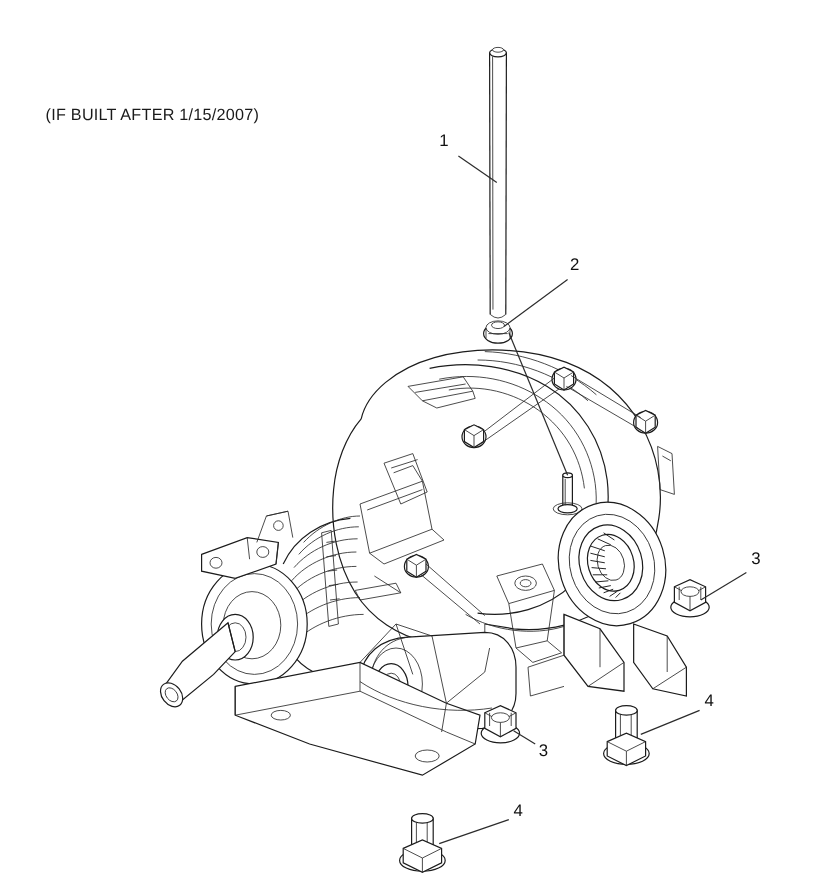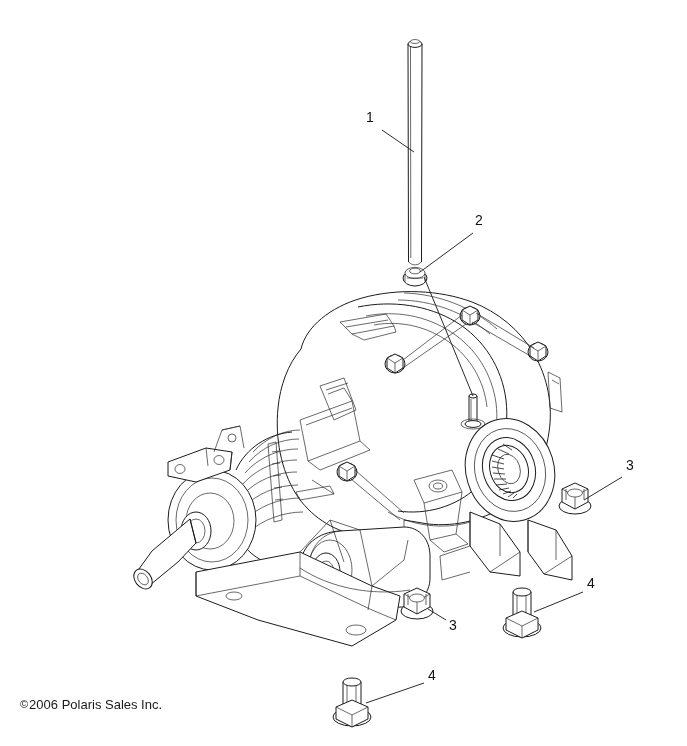--- a/index.html
+++ b/index.html
@@ -75,20 +75,21 @@
   .ln-f { fill: #ffffff; stroke: #1c1c1c; stroke-width: 1; }
   .ln-ft{ fill: #ffffff; stroke: #2a2a2a; stroke-width: 0.7; }
   .leader { fill: none; stroke: #2b2b2b; stroke-width: 1; }
   .hatch { fill: none; stroke: #1c1c1c; stroke-width: 0.8; }
 </style>
 </head>
 <body>
 
 <div id="diagram-root">
 
+  <div class="note-text">(IF BUILT AFTER 1/15/2007)</div>
 
   <svg class="art" viewBox="0 0 687 746" xmlns="http://www.w3.org/2000/svg">
 
     <g>
       <ellipse cx="415" cy="44" rx="7" ry="3.4" class="ln-f"></ellipse>
       <path class="ln" d="M408 44 L408.5 262"></path>
       <path class="ln" d="M422 44 L421.5 262"></path>
       <path class="ln-t" d="M410.5 47 L410.8 258"></path>
       <path class="ln-ft" d="M408.5 262 Q415 268 421.5 262"></path>
       <ellipse cx="415" cy="41.5" rx="4.6" ry="2" class="ln-ft"></ellipse>
@@ -342,17 +343,14 @@
   <div class="callout-label" style="left:475px; top:213px;">2</div>
 
   <div class="callout-label" style="left:626px; top:458px;">3</div>
 
   <div class="callout-label" style="left:449px; top:618px;">3</div>
 
   <div class="callout-label" style="left:587px; top:576px;">4</div>
 
   <div class="callout-label" style="left:428px; top:668px;">4</div>
 
-  <div class="copyright-text">
-    <span class="c-mark">©</span><span>2006 Polaris Sales Inc.</span>
-  </div>
 
 </div>
 
 </body></html>

